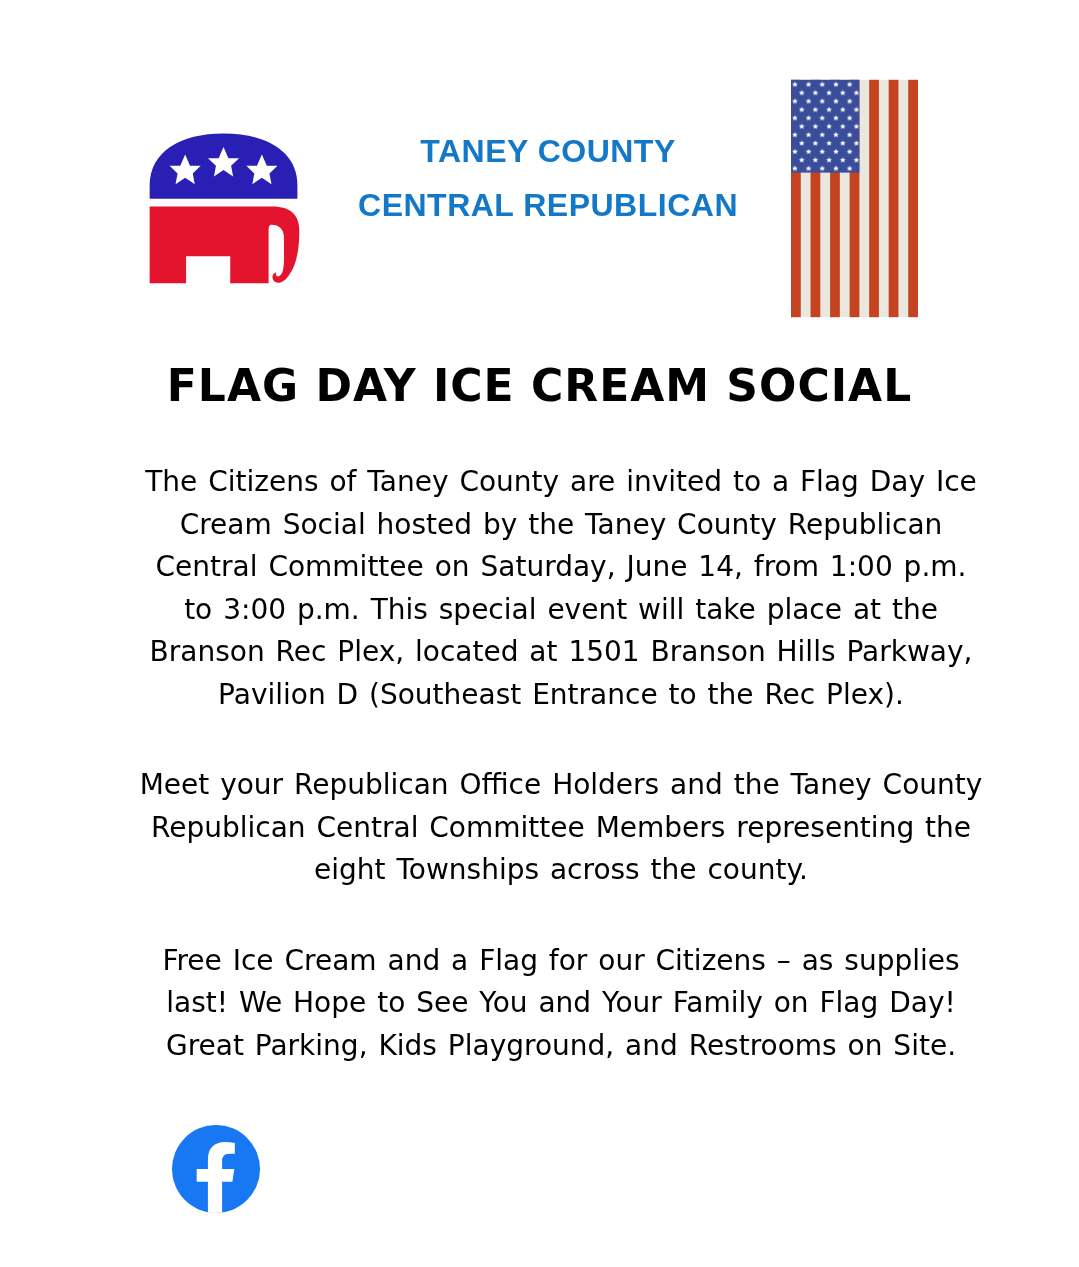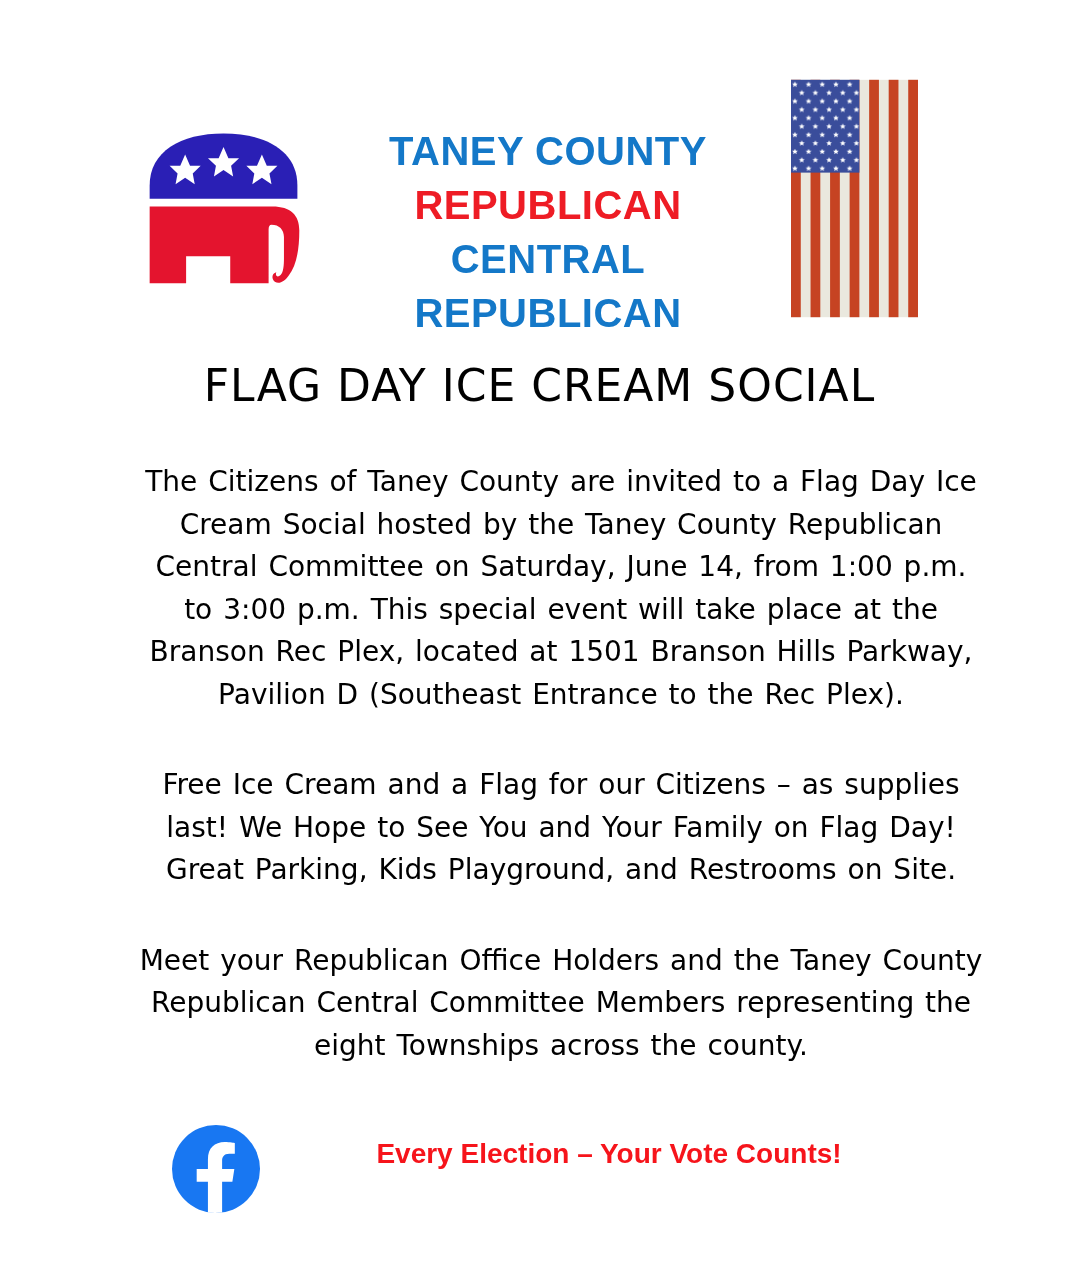--- a/index.html
+++ b/index.html
@@ -7,33 +7,33 @@
         font-family:"DejaVu Sans",sans-serif;color:#000;}
 
   
   .elephant{position:absolute;left:140px;top:122px;}
   .elephant .dome{fill:var(--elephant-blue,#2A1FB5);}
   .elephant .bodyred{fill:var(--elephant-red,#E4142E);}
   .elephant .star{fill:#fff;}
 
   .org-title{position:absolute;left:328px;top:124px;width:440px;text-align:center;
              font-family:"Liberation Sans",sans-serif;font-weight:bold;
-             font-size:40px;line-height:54px;letter-spacing:.5px;}
+             font-size:32px;line-height:54px;letter-spacing:.5px;}
   .org-line-blue{color:var(--org-blue,#1478C8);}
   .org-line-red{color:var(--org-red,#EE1C25);}
 
   .flag{position:absolute;left:791px;top:79px;}
   .flag .stripe-red{fill:var(--flag-red,#C64322);}
   .flag .stripe-bg{fill:var(--flag-white,#EAE8DE);}
   .flag .canton{fill:var(--flag-canton-blue,#3A4D9B);}
   .flag .fstar{fill:#fff;}
 
   
   .headline{position:absolute;left:0;top:360px;width:100%;text-align:center;
-            font-size:44px;line-height:52px;font-weight:normal;letter-spacing:1px;
+            font-size:44px;line-height:52px;font-weight:bold;letter-spacing:1px;
             color:var(--headline-black,#000);}
 
   
   .body-copy{position:absolute;left:128px;top:461px;width:866px;
              font-size:28px;line-height:42.5px;word-spacing:2px;text-align:center;}
   .body-copy p{margin:0 0 48px 0;white-space:pre-line;}
 
   
   .fb-badge{position:absolute;left:172px;top:1125px;}
   .fb-badge .disc{fill:var(--facebook-blue,#1877F2);}
@@ -59,21 +59,20 @@
       <path class="bodyred" d="M10,88 H138 C157,88 166,97 166,113 C166,133 163,150 155,160
         C151,166 145,169.5 140.5,166.5 C136.5,163.5 137.5,157.5 142,156.5
         C140.5,160.5 143.5,162.5 146.5,159.5 C149.5,156.5 150,149 150,142
         V120 C150,112 145,107 137,107 C135,107 134,109 134,112
         V168 H94 V140 H48 V168 H10 Z"></path>
     </svg>
   </span>
 
   <div class="org-title">
     <div class="org-line-blue">TANEY COUNTY</div>
-    <div class="org-line-red">REPUBLICAN</div>
     <div class="org-line-blue">CENTRAL REPUBLICAN</div>
   </div>
 
   <span class="flag">
     <svg width="127" height="239" viewBox="0 0 130 243" xmlns="http://www.w3.org/2000/svg" aria-hidden="true">
       <defs>
         <path id="fs" d="M0,-3 L0.9,-0.95 L2.85,-0.95 L1.4,0.45 L1.75,2.45 L0,1.25 L-1.75,2.45 L-1.4,0.45 L-2.85,-0.95 L-0.9,-0.95 Z"></path>
         <pattern id="starp" width="14" height="17.2" patternUnits="userSpaceOnUse">
           <use href="#fs" class="fstar" x="4" y="4.8"></use>
           <use href="#fs" class="fstar" x="11" y="13.4"></use>
@@ -94,33 +93,32 @@
 
   <div class="headline">FLAG DAY ICE CREAM SOCIAL</div>
 
   <div class="body-copy">
     <p>The Citizens of Taney County are invited to a Flag Day Ice
 Cream Social hosted by the Taney County Republican
 Central Committee on Saturday, June 14, from 1:00 p.m.
 to 3:00 p.m. This special event will take place at the
 Branson Rec Plex, located at 1501 Branson Hills Parkway,
 Pavilion D (Southeast Entrance to the Rec Plex).</p>
+    <p>Meet your Republican Office Holders and the Taney County
+Republican Central Committee Members representing the
+eight Townships across the county.</p>
     <p>Free Ice Cream and a Flag for our Citizens – as supplies
 last!  We Hope to See You and Your Family on Flag Day!
 Great Parking, Kids Playground, and Restrooms on Site.</p>
-    <p>Meet your Republican Office Holders and the Taney County
-Republican Central Committee Members representing the
-eight Townships across the county.</p>
   </div>
 
   <span class="fb-badge">
     <svg width="88" height="88" viewBox="0 0 36 36" xmlns="http://www.w3.org/2000/svg" aria-hidden="true">
       <circle class="disc" cx="18" cy="18" r="18"></circle>
       <path class="fglyph" d="M24.7,23.2 L25.5,18 H20.5 V14.6 C20.5,13.2 21.2,11.8 23.4,11.8 H25.7 V7.4
         C25.7,7.4 23.6,7 21.6,7 C17.4,7 14.7,9.5 14.7,14 V18 H10.1 V23.2 H14.7 V35.8
         C15.6,35.9 16.6,36 17.6,36 C18.6,36 19.6,35.9 20.5,35.8 V23.2 Z"></path>
     </svg>
   </span>
   <div class="footer-text">
-    <div class="tagline">Every Election – Your Vote Counts!</div>
   </div>
 
 </div>
 
 </body></html>

